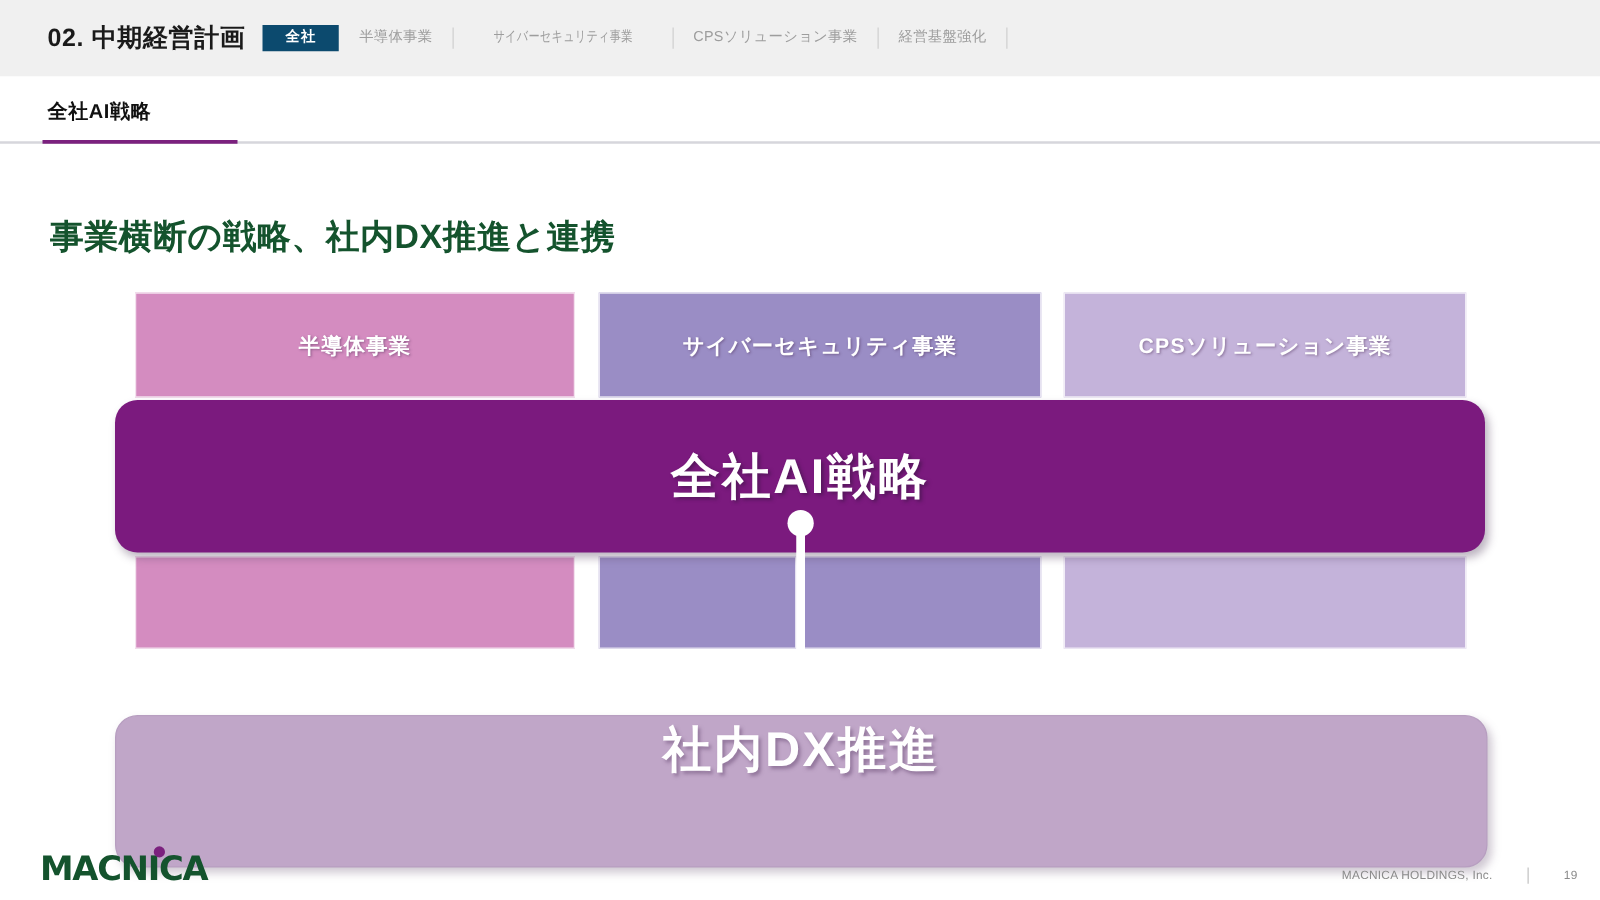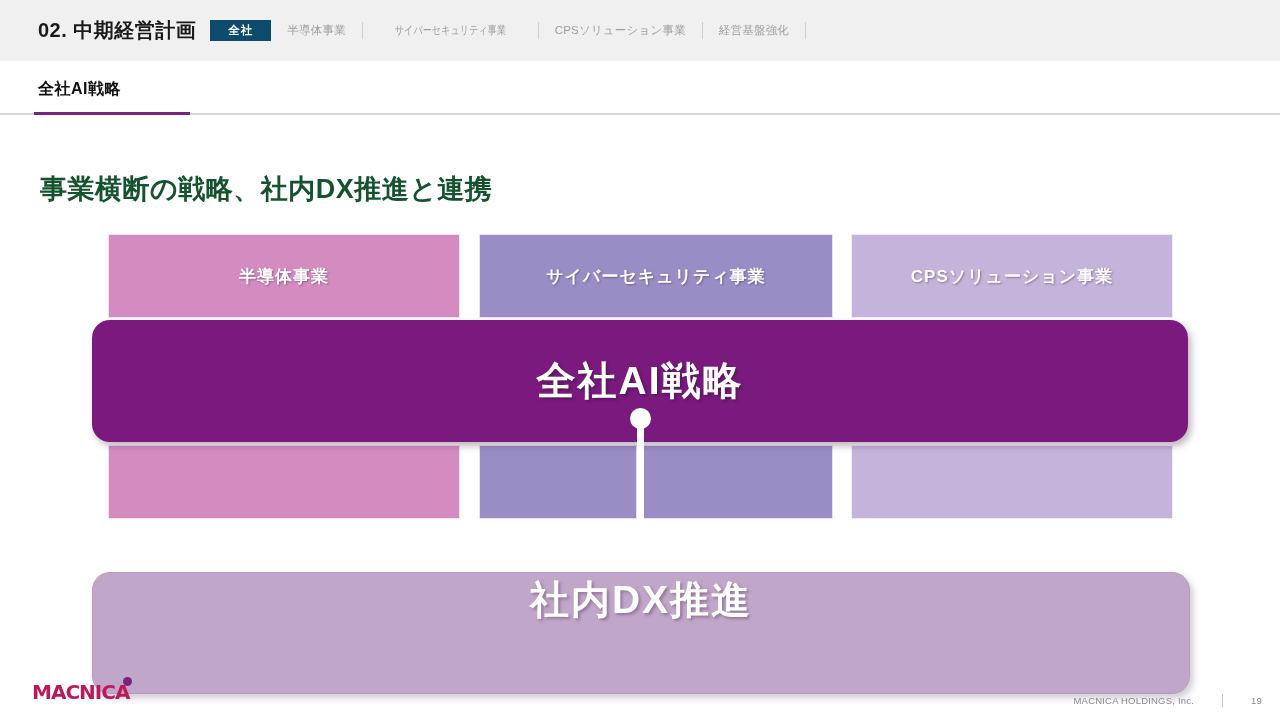--- a/index.html
+++ b/index.html
@@ -206,23 +206,23 @@
     background: #ffffff;
   }
   .dot-top  { left: 630px; top: 408px; }
   .dot-bot  { left: 630px; top: 548px; }
 
   
   .footer-logo {
     position: absolute;
     left: 32px;
     top: 680px;
-    font-size: 20px;
-    font-weight: bold;
-    color: #be185d;
+    font-size: 27px;
+    font-weight: bold;
+    color: #14532d;
     letter-spacing: -1px;
     font-family: "DejaVu Sans", sans-serif;
     text-align: center;
   }
   .logo-dot {
     position: absolute;
     left: 123px;
     top: 677px;
     width: 9px;
     height: 9px;

